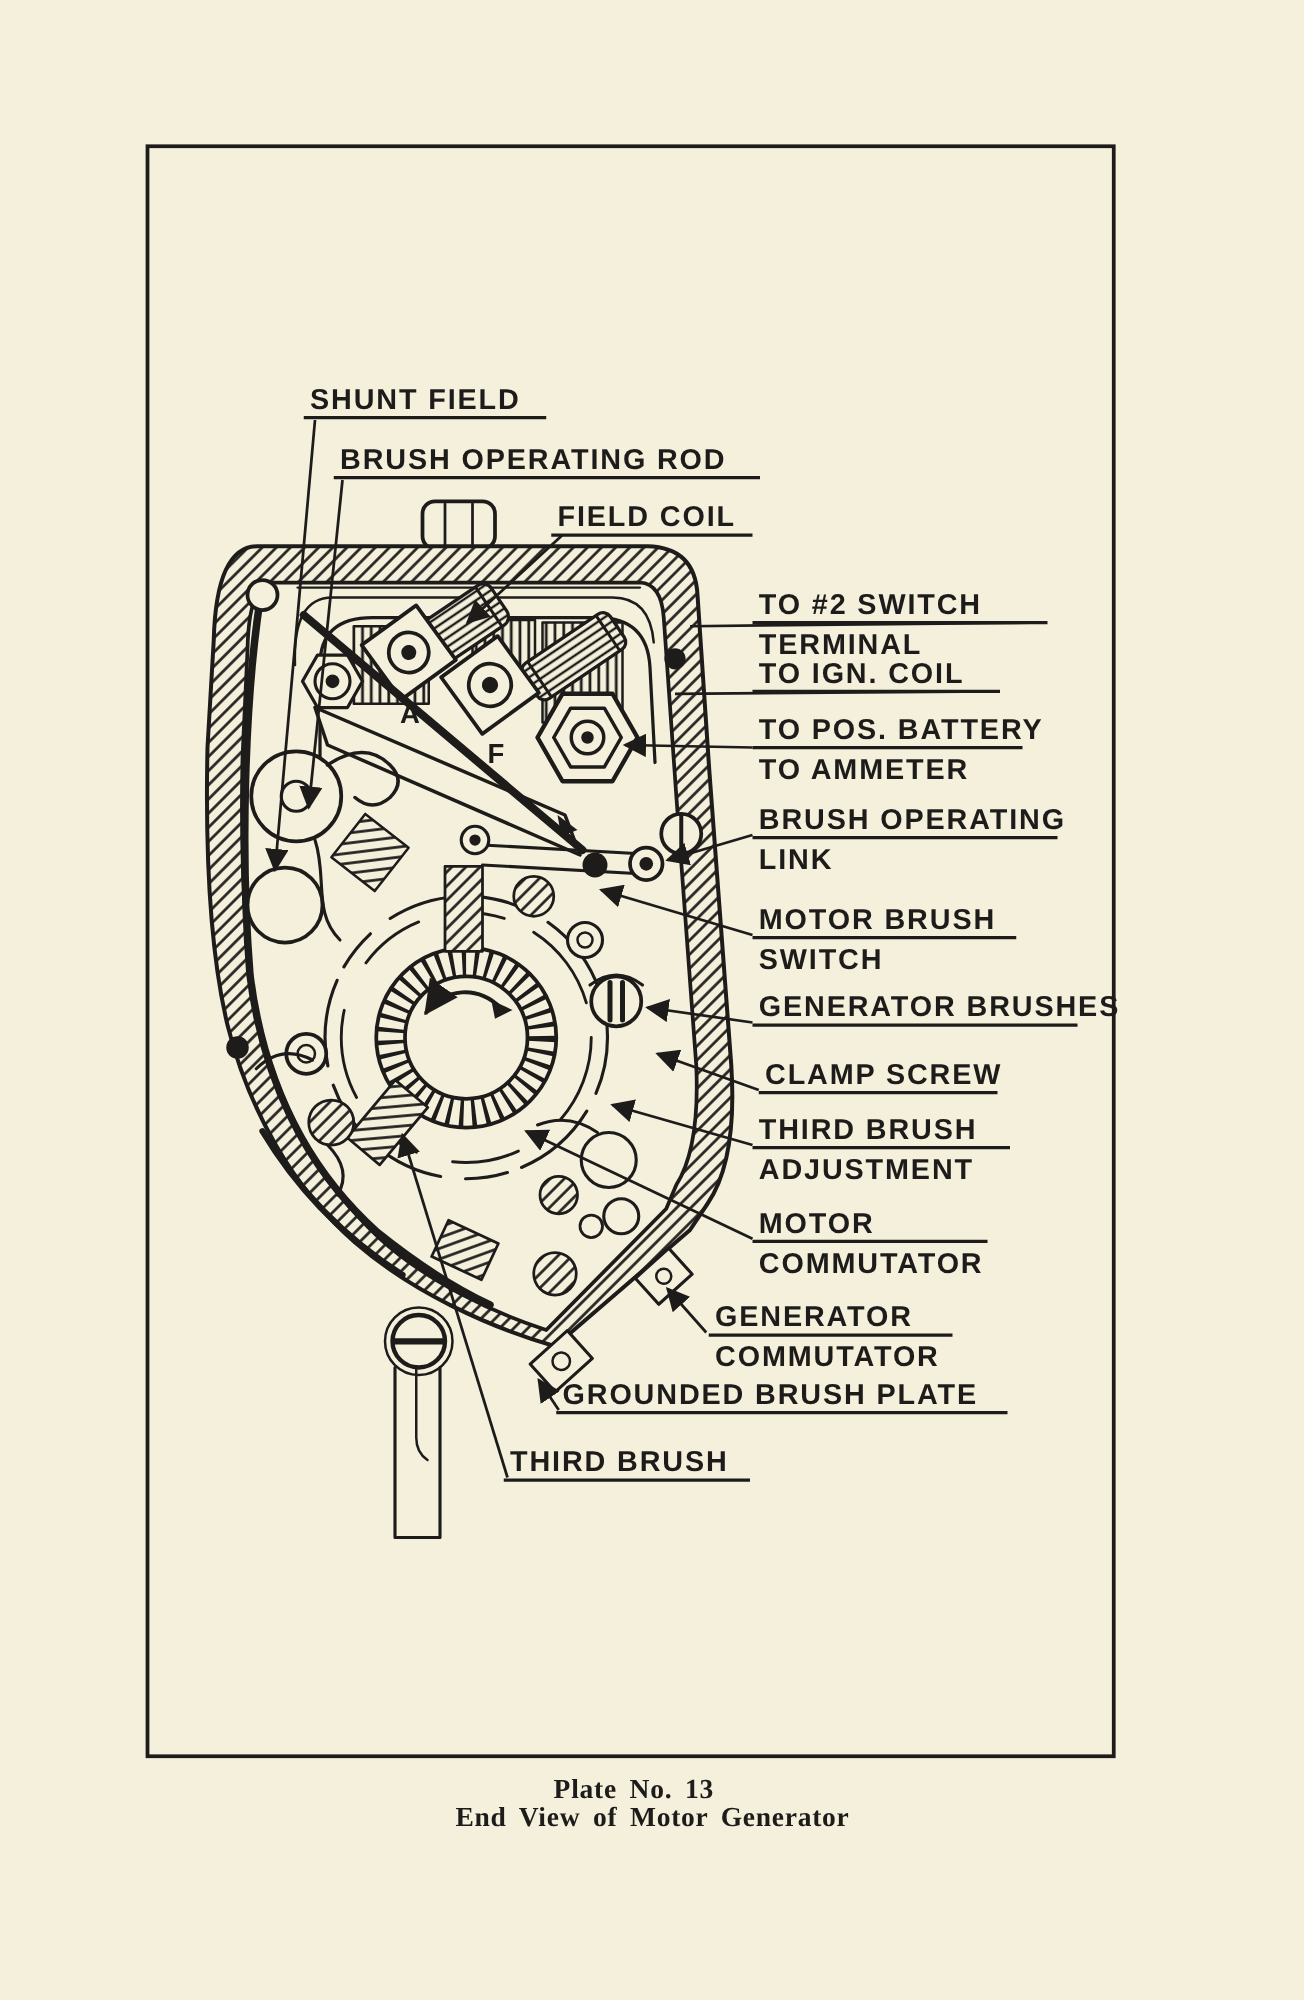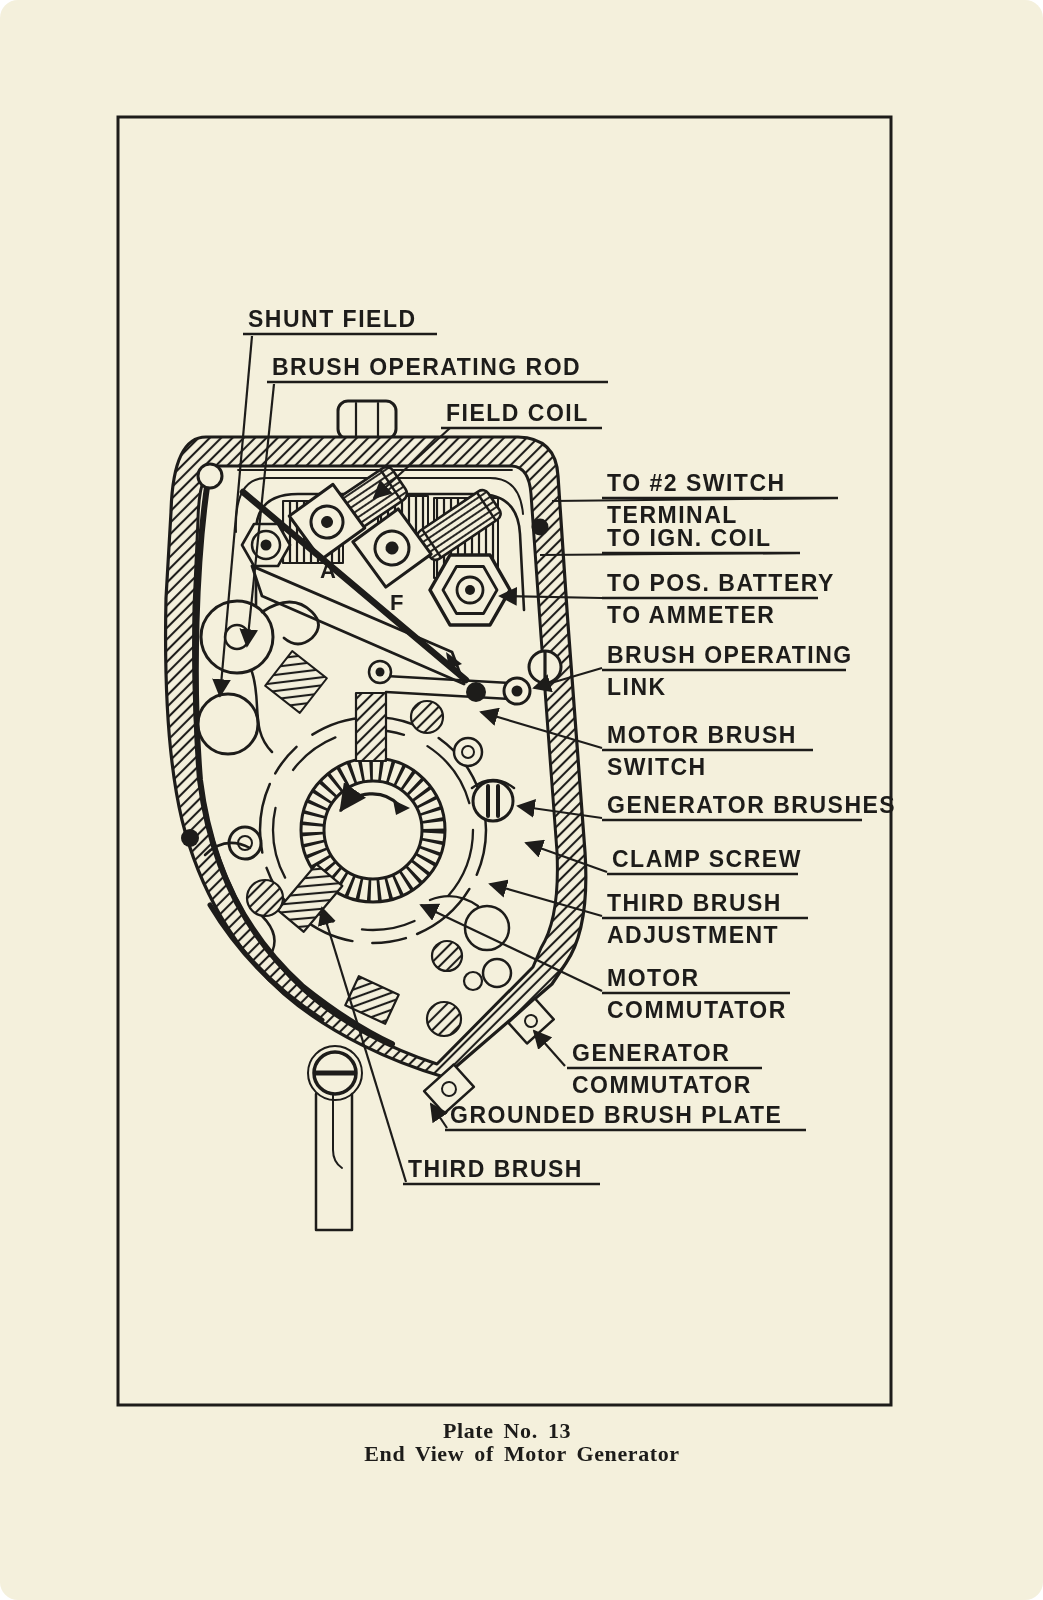--- a/index.html
+++ b/index.html
@@ -2,21 +2,20 @@
 <html><head>
 <meta charset="utf-8">
 <style>
   html,body{margin:0;padding:0;}
   .page{
     position:relative;
     width:1043px;height:1600px;
     background:#f4f0dc;
     overflow:hidden;
     font-family:"Liberation Sans",sans-serif;
-    border-radius:18px;
   }
   svg{position:absolute;left:0;top:0;}
   .lbl{
     font-family:"Liberation Sans",sans-serif;
     font-weight:700;
     font-size:23px;
     letter-spacing:1.5px;
     fill:#1d1c1a;
   }
   .cap{

